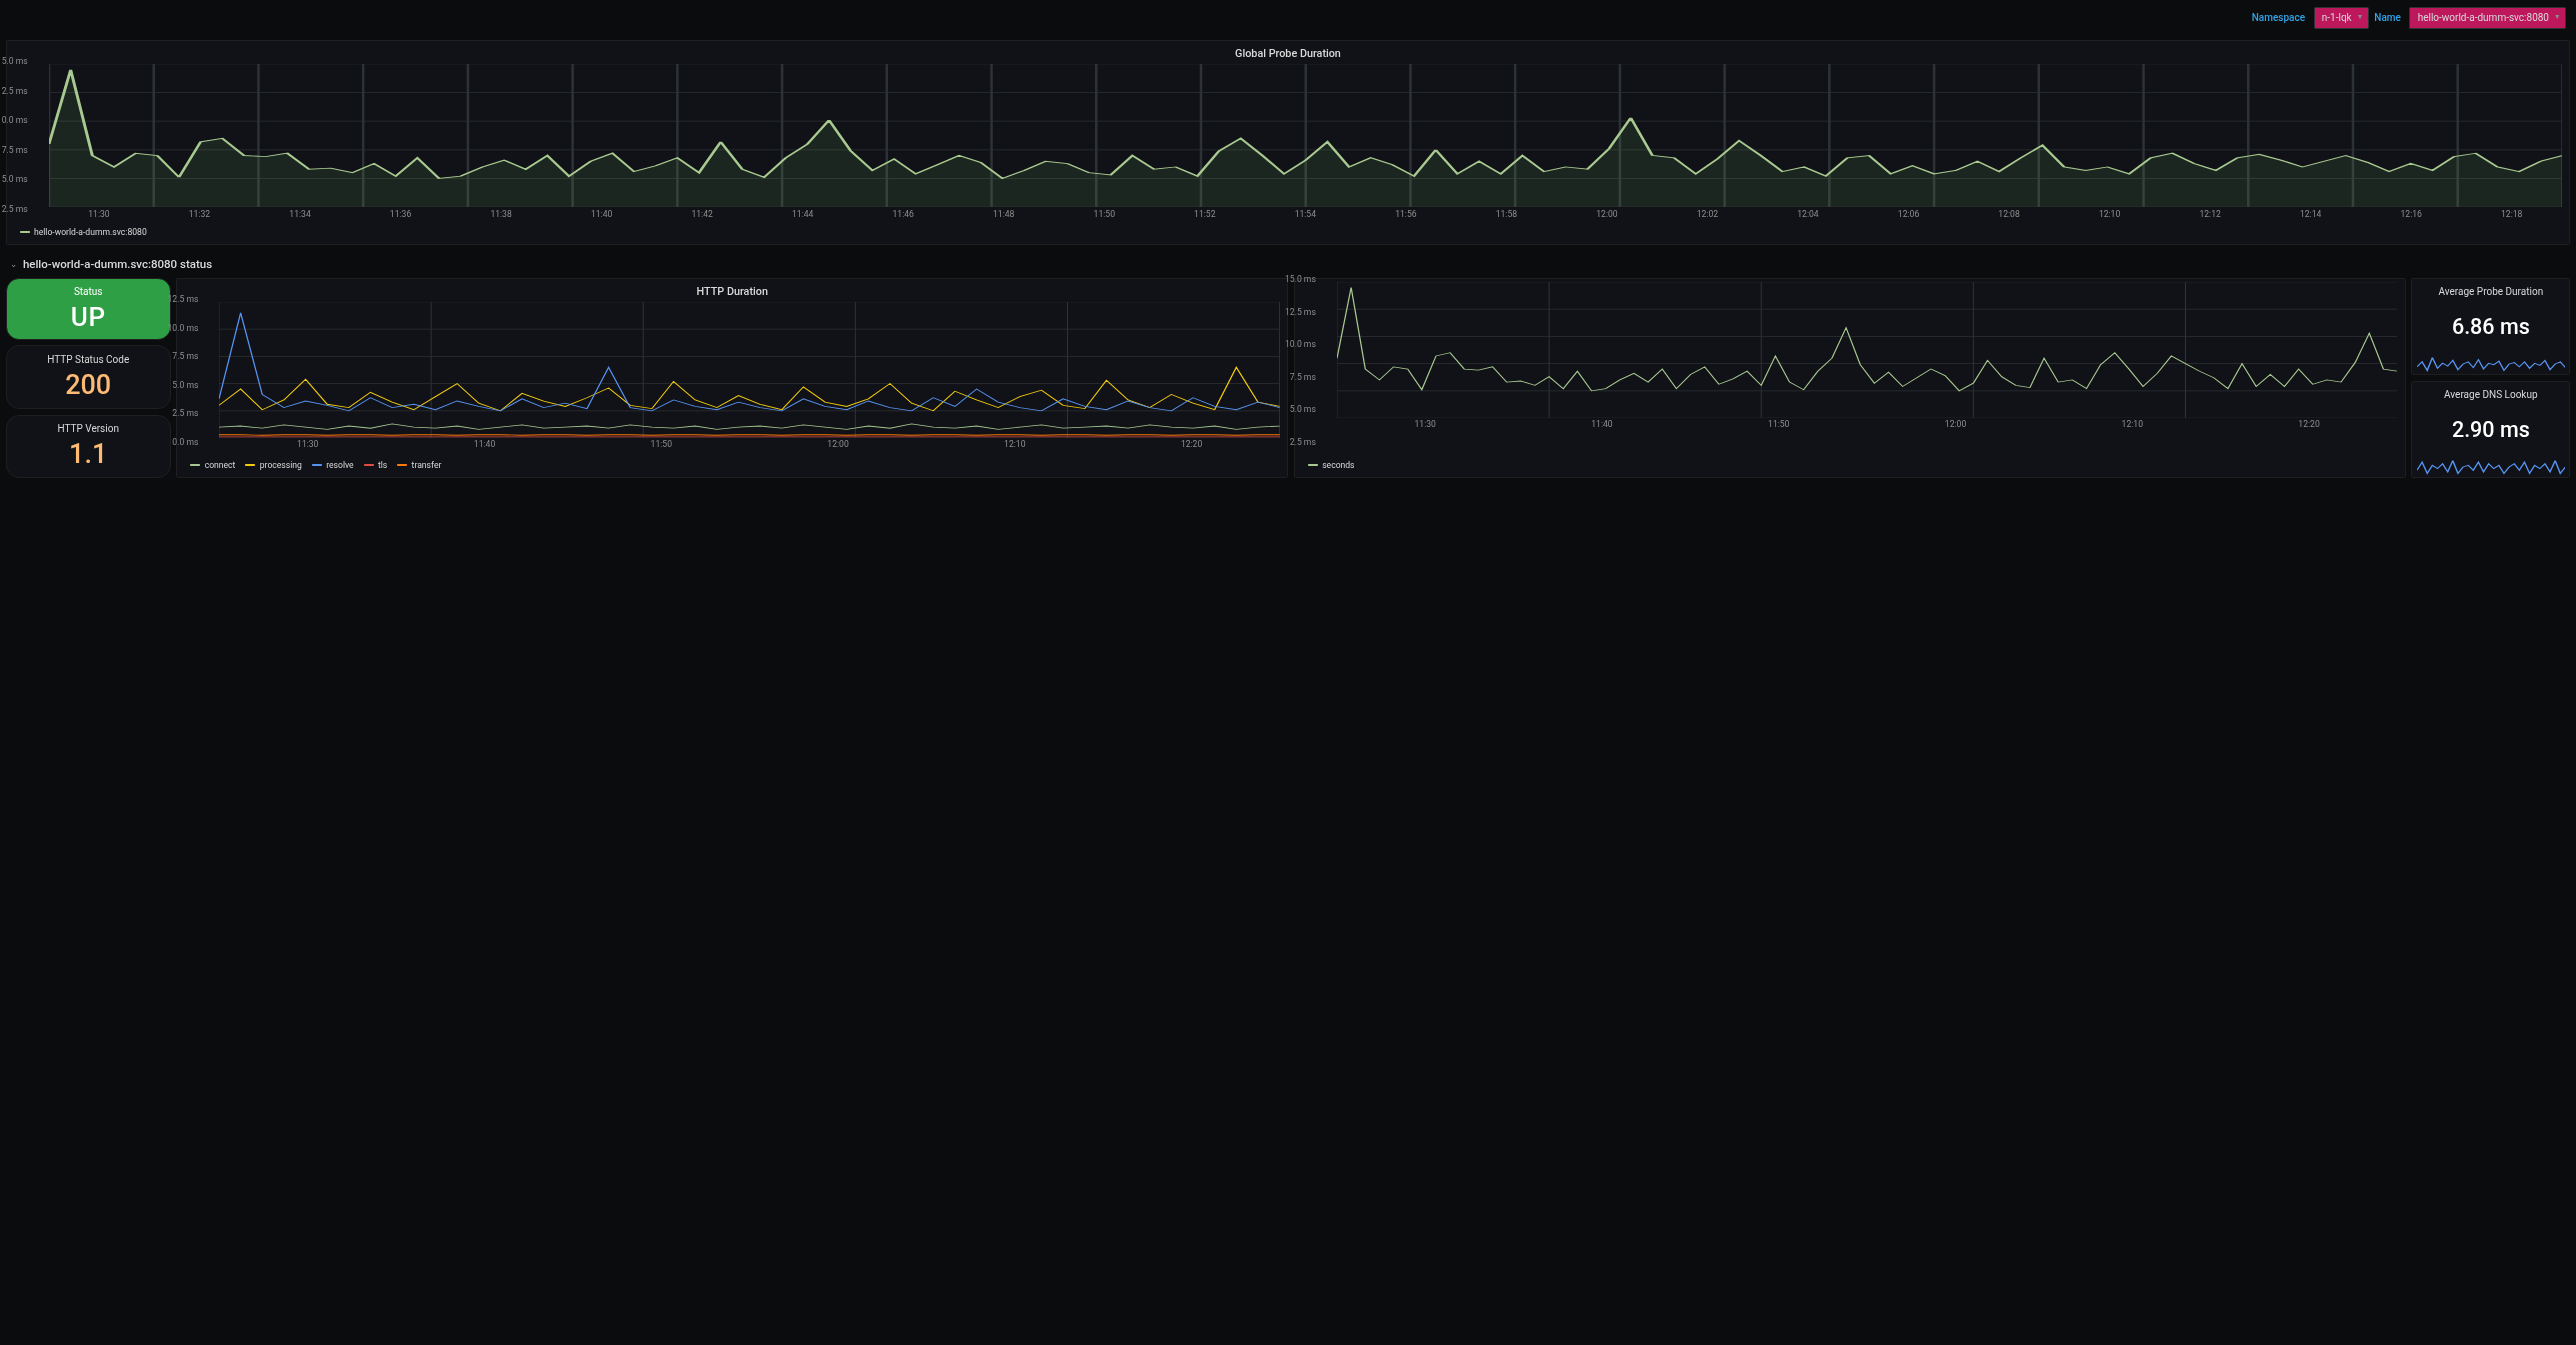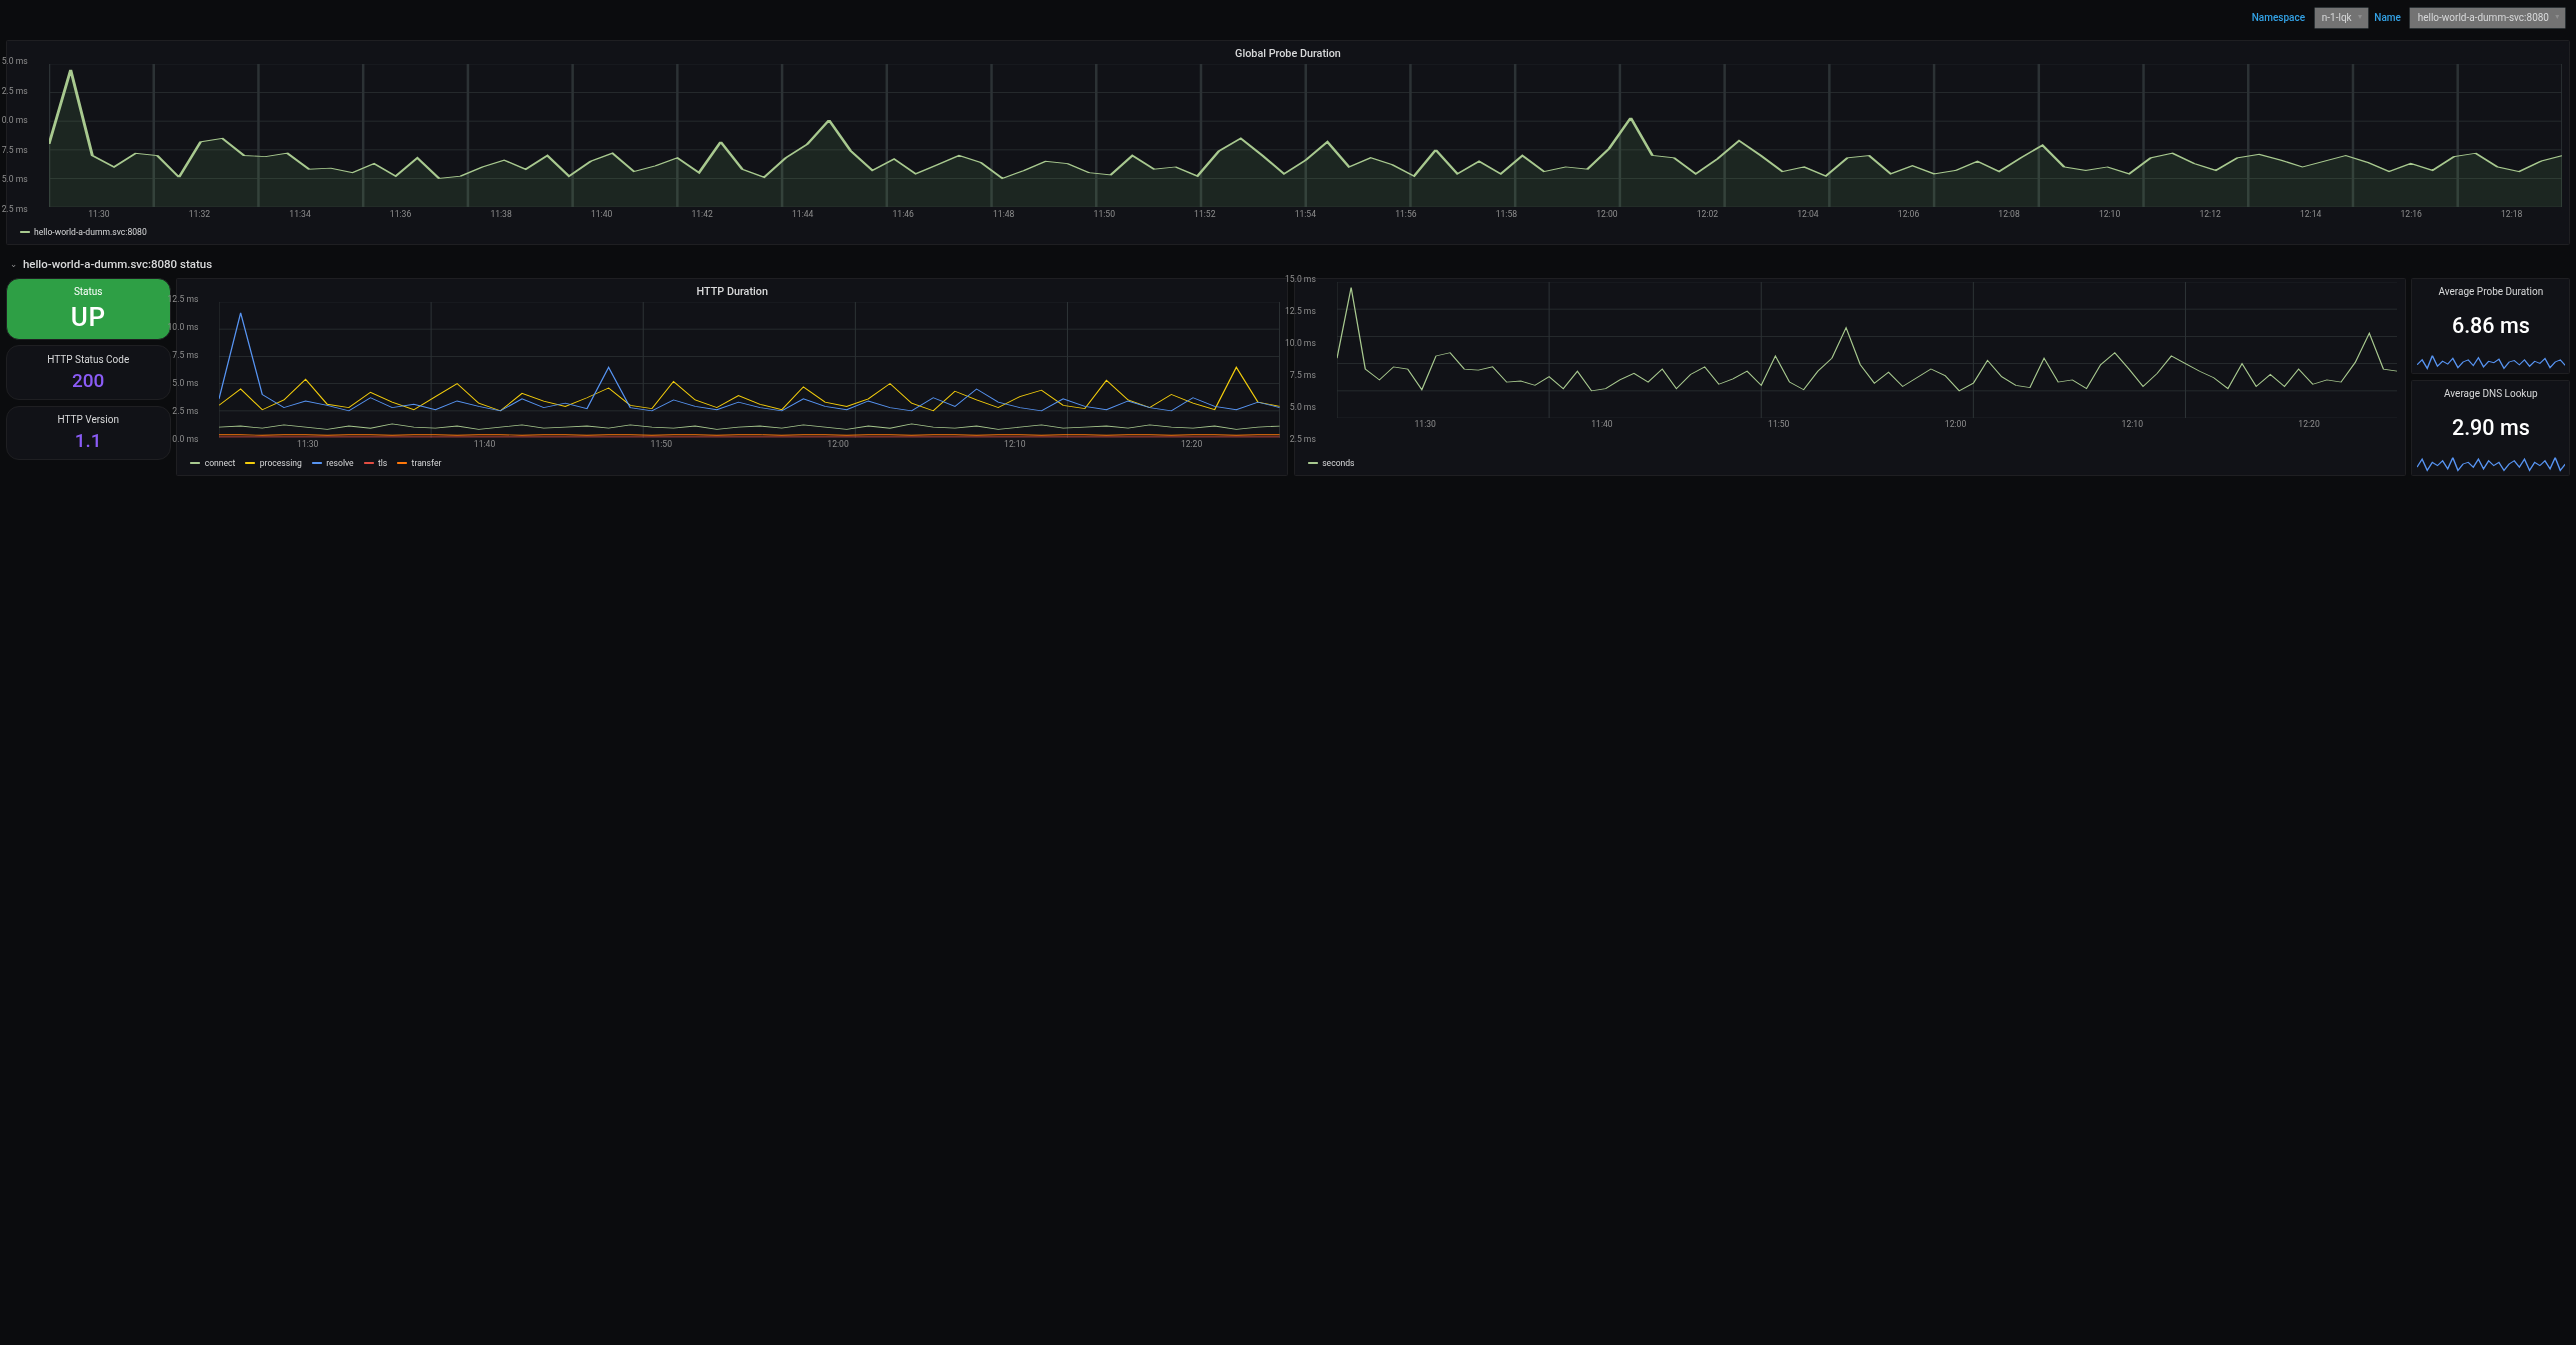--- a/index.html
+++ b/index.html
@@ -1,19 +1,19 @@
 <!DOCTYPE html>
 <html><head>
 <meta charset="utf-8">
 <style>
   html,body{margin:0;padding:0;background:#0b0c0e;color:#d8d9da;font-family:Roboto,Helvetica,Arial,sans-serif;font-size:10px;}
   *{box-sizing:border-box;}
   .topbar{display:flex;align-items:center;gap:5.7px;padding:7.2px 10px;justify-content:flex-end;}
   .var-label{color:#33a2e5;font-weight:500;margin-right:2.9px;}
-  .var-select{background:#737373;border:0.7px solid #2c3235;border-radius:1.4px;padding:4.3px 16px 4.3px 7.2px;color:#d8d9da;position:relative;cursor:pointer;}
+  .var-select{background:#be185d;border:0.7px solid #2c3235;border-radius:1.4px;padding:4.3px 16px 4.3px 7.2px;color:#d8d9da;position:relative;cursor:pointer;}
   .var-select::after{content:"▾";position:absolute;right:5.7px;top:4.3px;color:#8e8e8e;font-size:8px;}
   .panel{background:#111217;border:0.7px solid #1f1f22;margin:4.3px 5.7px;border-radius:1.4px;}
   .panel-title{font-size:10.8px;color:#d8d9da;text-align:center;padding:5.7px 0 1.4px;font-weight:500;}
   .chart-wrap{position:relative;padding:2.9px 7.2px 4.3px 42px;}
   .chart-wrap.small{padding-left:42px;}
   .y-axis{position:absolute;left:0;top:0;bottom:14.3px;width:40px;}
   .y-axis div{position:absolute;right:19px;font-size:8.6px;color:#8e8e8e;transform:translateY(-50%);white-space:nowrap;}
   .x-axis{display:flex;justify-content:space-between;padding:1.4px 0 0;font-size:8.6px;color:#8e8e8e;}
   .x-axis span{flex:1;text-align:center;}
   svg{display:block;width:100%;}
@@ -21,21 +21,21 @@
   .area{fill:rgba(115,191,105,0.12);}
   .legend{display:flex;gap:10px;padding:4.3px 10px 7.2px 13px;font-size:8.6px;color:#d8d9da;align-items:center;flex-wrap:wrap;}
   .legend-item{display:flex;align-items:center;gap:4.3px;}
   .legend-swatch{width:10px;height:2.2px;border-radius:0.7px;}
   .row-title{display:flex;align-items:center;gap:5.7px;padding:7.2px 10px;font-size:11.5px;font-weight:500;color:#d8d9da;}
   .row-title .chev{color:#8e8e8e;font-size:8.6px;}
   .grid-row{display:flex;gap:5.7px;padding:0 5.7px 7.2px;}
   .col-stats{width:165px;display:flex;flex-direction:column;gap:5.7px;}
   .stat-panel{background:#111217;border:0.7px solid #1f1f22;border-radius:13px;text-align:center;padding:7.2px 4.3px;}
   .stat-label{font-size:10px;color:#d8d9da;margin-bottom:4.3px;}
-  .stat-value{font-size:19px;font-weight:500;color:#8b5cf6;}
+  .stat-value{font-size:27px;font-weight:500;color:#fdba74;}
   .stat-up{background:#2e9f45;color:#fff;}
   .stat-up .stat-label{color:#fff;}
   .stat-up .stat-value{color:#fff;font-size:26px;letter-spacing:0.7px;}
   .col-chart{flex:1;background:#111217;border:0.7px solid #1f1f22;border-radius:1.4px;display:flex;flex-direction:column;}
   .col-side{width:159px;display:flex;flex-direction:column;gap:5.7px;}
   .side-panel{background:#111217;border:0.7px solid #1f1f22;border-radius:1.4px;flex:1;display:flex;flex-direction:column;justify-content:space-between;padding:7.2px 4.3px 2.9px;text-align:center;}
   .side-title{font-size:10px;color:#d8d9da;}
   .side-value{font-size:21.5px;font-weight:500;color:#fff;}
   .spark{height:16px;width:100%;}
   .spark path{fill:none;stroke:#5794F2;stroke-width:1;}

